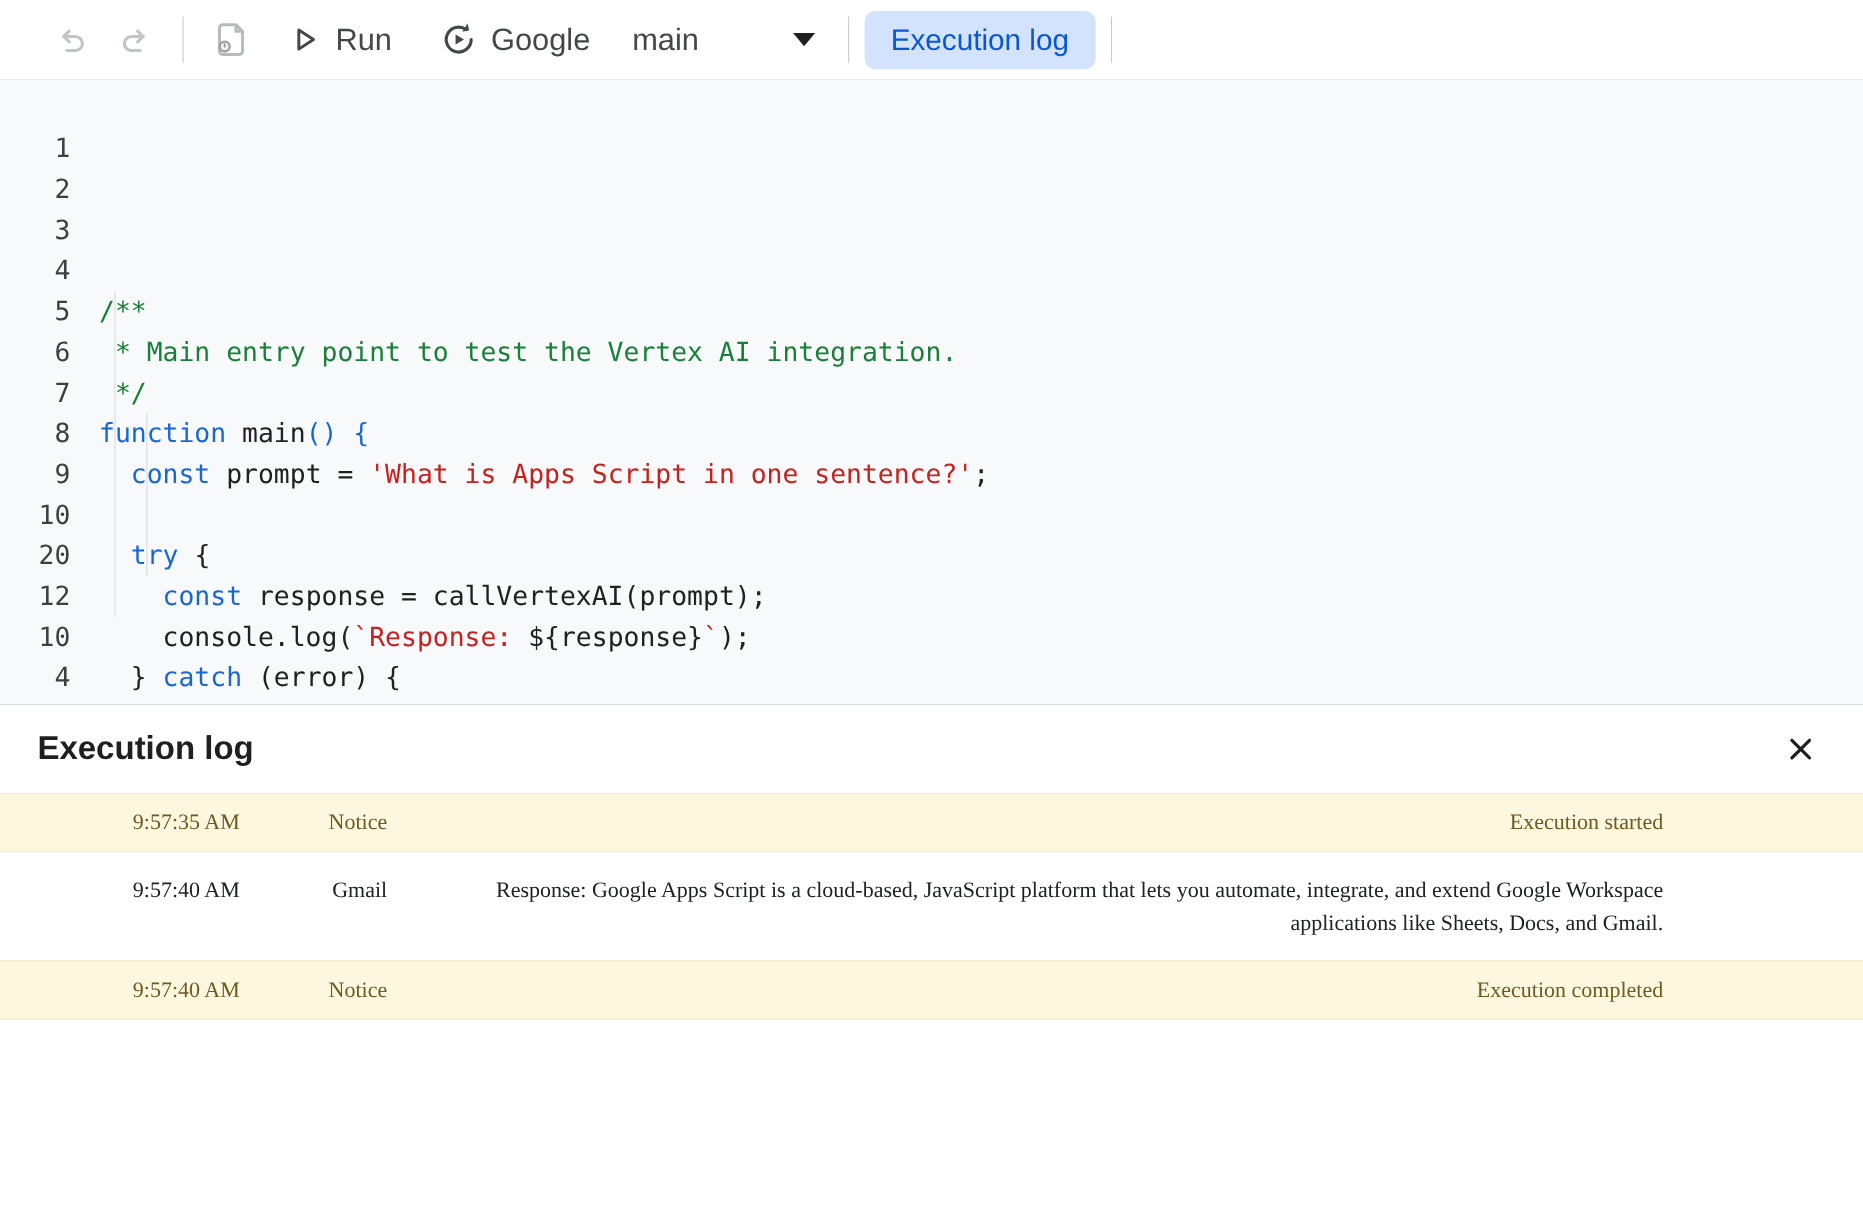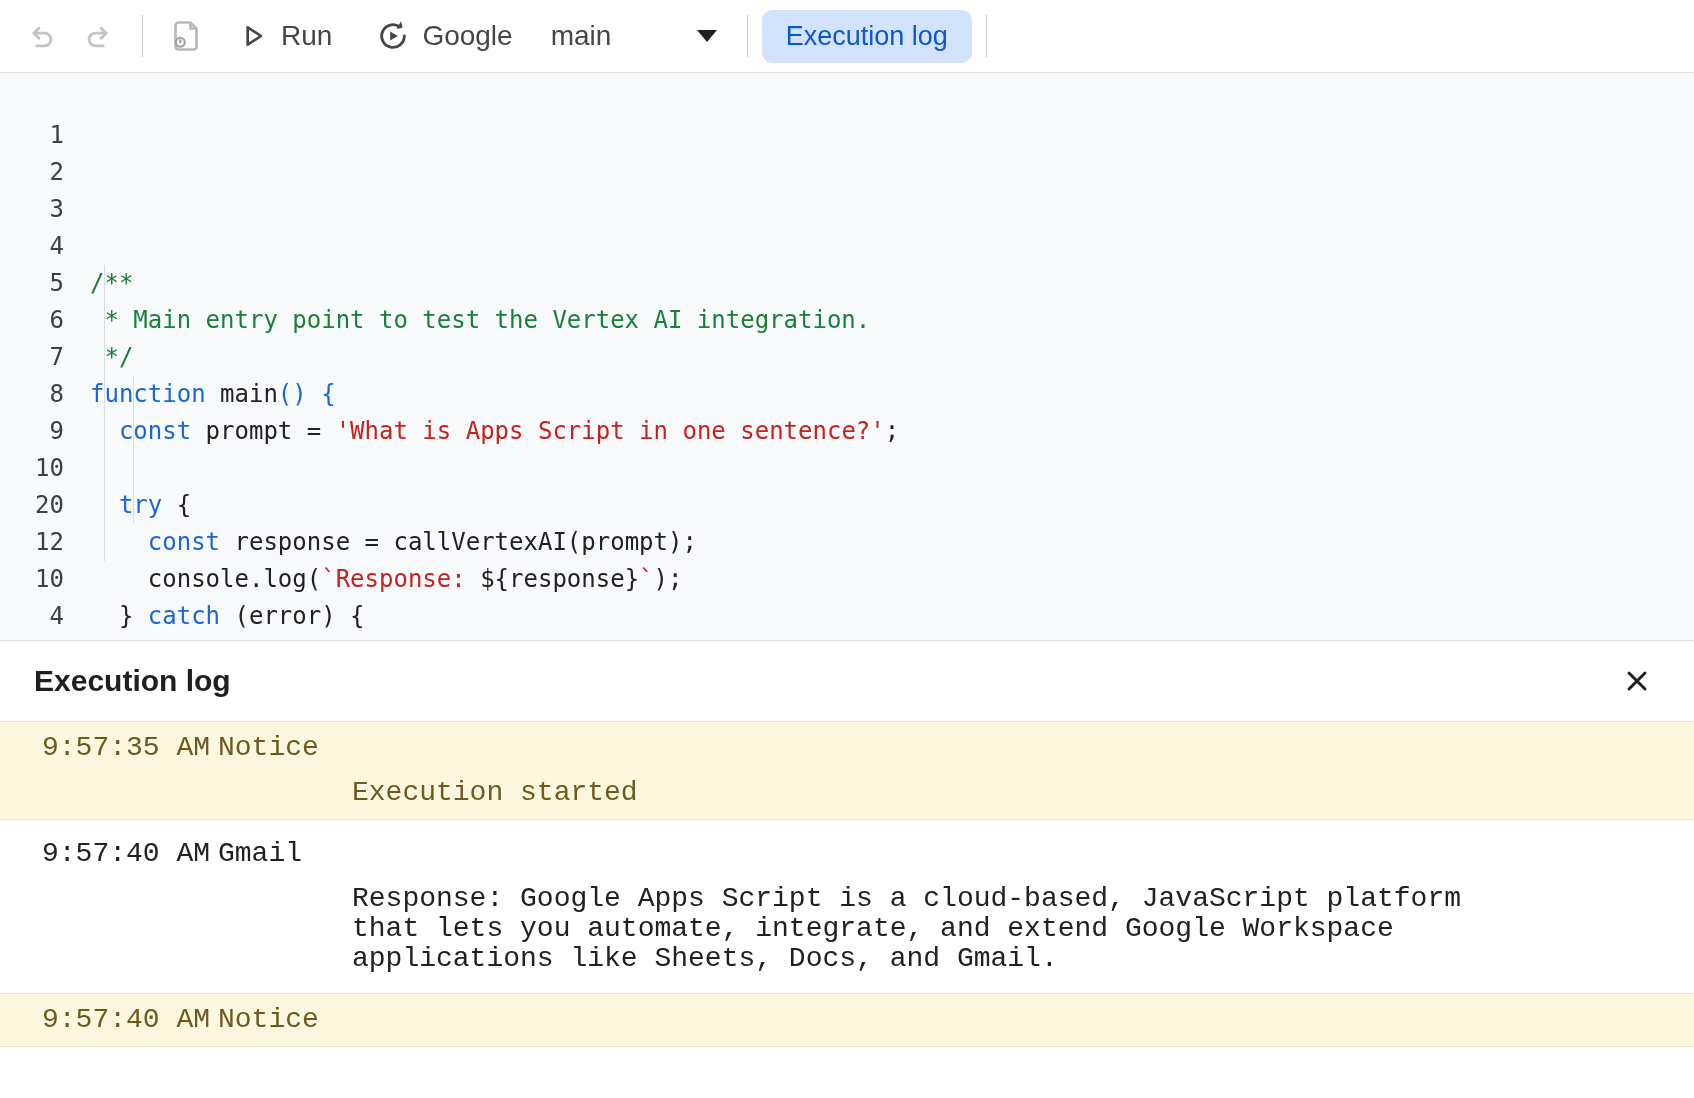--- a/index.html
+++ b/index.html
@@ -1,20 +1,20 @@
 <!DOCTYPE html>
 <html style="--accent-blue: #0b57d0; --pill-bg: #d3e3fd; --editor-bg: #f8f9fa; --comment: #188038; --keyword: #1967d2; --string: #c5221f; --code-text: #202124; --notice-bg: #fef7e0; --notice-text: #6e5a1e;"><head>
 <meta charset="utf-8">
 <style>
   * { margin:0; padding:0; box-sizing:border-box; }
   html,body { width:1694px; height:1098px; overflow:hidden; background:#fff;
               font-family:"Liberation Sans", sans-serif; }
 
   
-  .toolbar { height:73px; display:flex; align-items:center; padding:0 12px;
+  .toolbar { height:73px; display:flex; align-items:center; padding:0 36px;
              background:#fff; border-bottom:1px solid #e1e3e6; }
   .toolbar > * { flex:none; }
   .icon-btn { width:46px; height:46px; border:none; background:none; display:flex;
               align-items:center; justify-content:center; border-radius:50%; cursor:pointer; margin:0 6px; }
   .tb-divider { width:1px; height:42px; background:#c8cace; margin:0 14px; }
   .tb-btn { display:flex; align-items:center; gap:12px; border:none; background:none;
             color:#444746; font-size:28px; font-family:inherit; padding:8px 14px;
             border-radius:8px; cursor:pointer; margin:0 8px; }
   .fn-select { display:flex; align-items:center; justify-content:space-between; width:186px;
                color:#444746; font-size:28px; padding:8px 10px; cursor:pointer; margin:0 6px; }
@@ -40,28 +40,28 @@
   .guide-1 { left:14px; top:148px; height:296px; }
   .guide-2 { left:43px; top:259px; height:148px; }
 
   
   .log-header { height:81px; display:flex; align-items:center; justify-content:space-between;
                 padding:0 34px; border-top:1px solid #dadce0; background:#fff; }
   .log-title { font-size:30px; font-weight:600; color:#1f1f1f; }
   .close-btn { width:46px; height:46px; border:none; background:none; display:flex;
                align-items:center; justify-content:center; cursor:pointer; border-radius:50%; }
 
-  .log-rows { font-family:Liberation Mono, monospace; font-size:28px; line-height:30px; }
+  .log-rows { font-family:Liberation Serif, serif; font-size:20px; line-height:30px;text-align:right; }
   .log-row { display:flex; align-items:flex-start; }
   .log-row.notice { background:var(--notice-bg,#fef7e0); color:var(--notice-text,#6e5a1e);
                     padding:11px 0; border-top:1px solid #f0e7c8; border-bottom:1px solid #f0e7c8; }
   .log-row.info { background:#fff; color:#202124; padding:19px 0; }
   .col-time { width:218px; padding-left:42px; flex:none; }
   .col-level { width:134px; flex:none; }
-  .col-msg { flex:1 1 auto; max-width:1160px; white-space:normal; word-wrap:break-word;margin-top:45px; }
+  .col-msg { flex:1 1 auto; max-width:1160px; white-space:normal; word-wrap:break-word; }
 </style>
 </head>
 <body>
 
 <div class="app">
 
   <div class="toolbar">
     <button class="icon-btn">
       <svg width="34" height="34" viewBox="0 0 24 24">
         <path d="M7 10h7.5a4.5 4.5 0 0 1 0 9H9" fill="none" stroke="#c1c4c8" stroke-width="2" stroke-linecap="round"></path>
@@ -145,17 +145,18 @@
           <div class="col-msg">Execution started</div>
         </div>
         <div class="log-row info">
           <div class="col-time">9:57:40 AM</div>
           <div class="col-level">Gmail</div>
           <div class="col-msg">Response: Google Apps Script is a cloud-based, JavaScript platform that lets you automate, integrate, and extend Google Workspace applications like Sheets, Docs, and Gmail.</div>
         </div>
         <div class="log-row notice">
           <div class="col-time">9:57:40 AM</div>
           <div class="col-level">Notice</div>
+          <div class="col-msg">Execution completed</div>
         </div>
       </div>
   </div>
 
 </div>
 
 </body></html>

